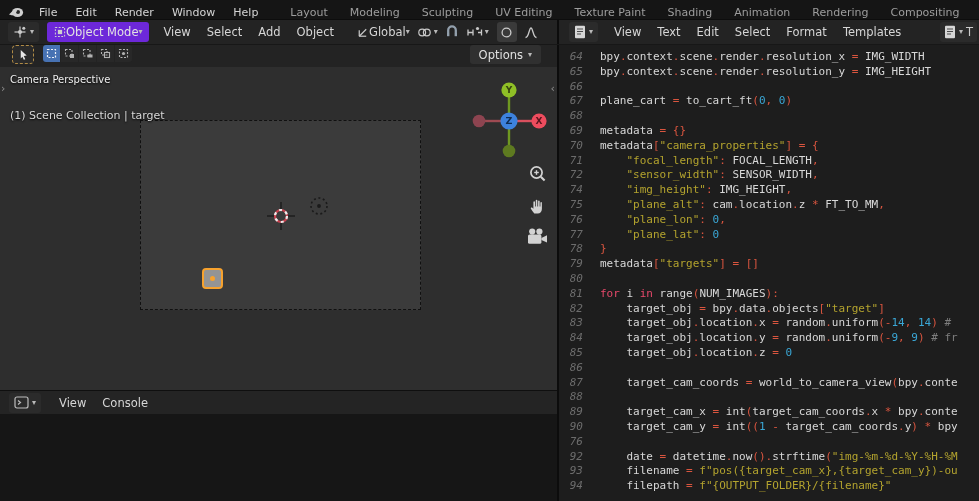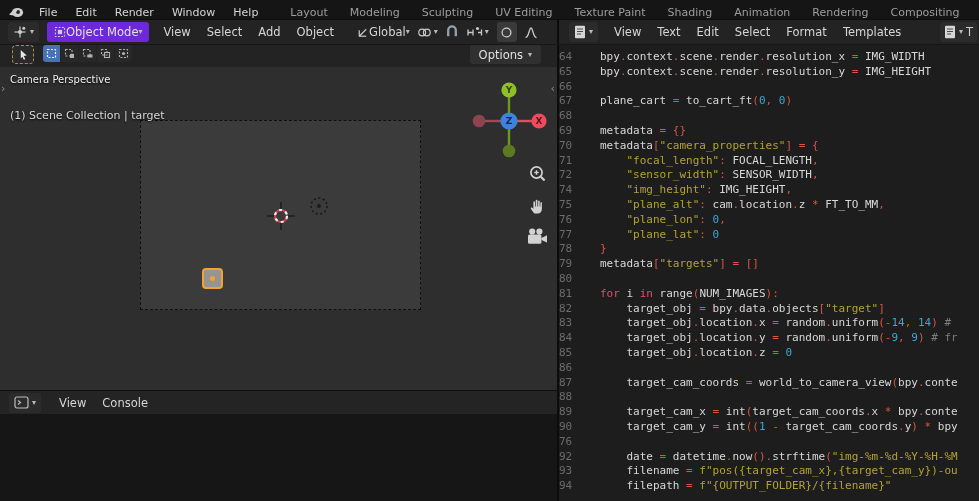--- a/index.html
+++ b/index.html
@@ -69,21 +69,21 @@
 
   
   .console-header{height:24px;flex:none;background:#242424;border-top:1px solid #0f0f0f;
                   display:flex;align-items:center;font-size:11.5px;}
   .console-body{height:87px;flex:none;background:#161616;}
 
   
   .editor{flex:1;background:#1d1d1d;overflow:hidden;padding-top:5px;
           font-family:"DejaVu Sans Mono","Liberation Mono",monospace;font-size:11px;line-height:14.8px;}
   .cl{display:flex;white-space:pre;height:14.8px;}
-  .ln{width:33px;flex:none;text-align:left;padding-right:9px;color:#6c6c6c;}
+  .ln{width:33px;flex:none;text-align:right;padding-right:9px;color:#6c6c6c;font-style:italic;}
   .lc{white-space:pre;padding-left:8px;}
   .tok-d{color:#d8d8d8}.tok-p{color:#d9553f}.tok-s{color:#b3a32e}
   .tok-n{color:#3aa7d6}.tok-k{color:#e8496b}.tok-c{color:#7d7d7d}
 </style>
 </head>
 <body>
 
 <div class="app">
 
   <div class="topbar">

